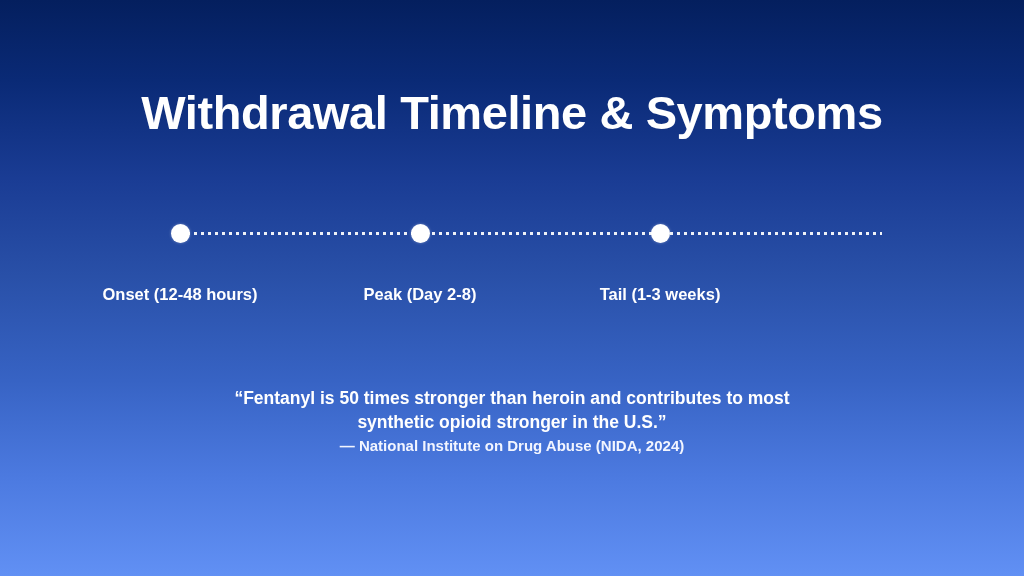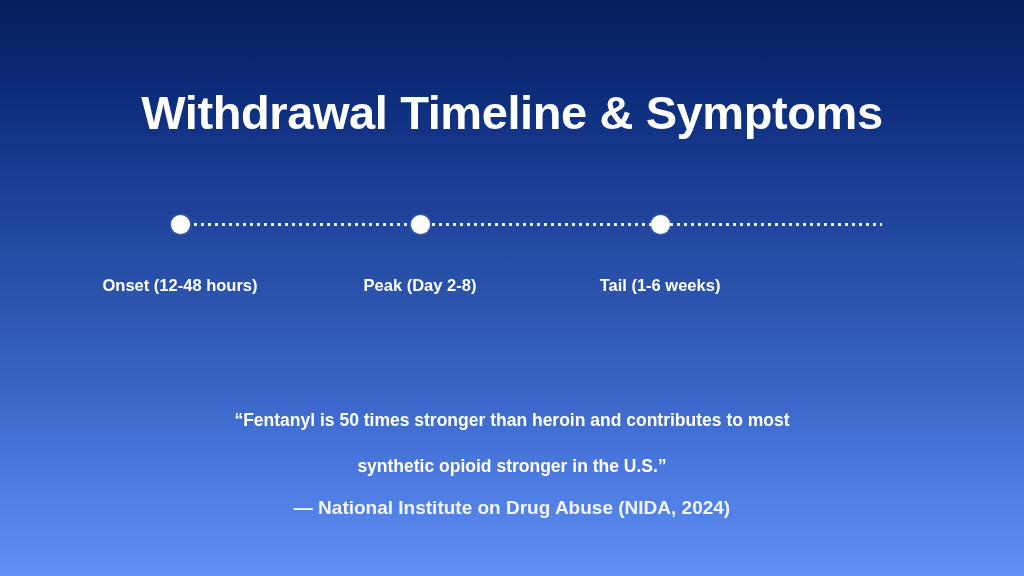--- a/index.html
+++ b/index.html
@@ -38,21 +38,21 @@
     font-weight: 900;
     letter-spacing: -0.4px;
     color: #ffffff;
     white-space: nowrap;
   }
 
   
   .timeline {
     position: absolute;
     left: 0;
-    top: 193px;
+    top: 202px;
     width: 1024px;
     height: 120px;
   }
   .timeline-track {
     position: absolute;
     left: 180px;
     top: 30px;
     width: 702px;
     height: 3px;
     background-image: linear-gradient(to right,
@@ -89,49 +89,47 @@
     top: 386px;
     width: 1024px;
     text-align: center;
   }
   .quote-line {
     font-size: 17.5px;
     line-height: 24px;
     font-weight: 700;
     color: #ffffff;
     white-space: nowrap;
-    margin-top: 22px;
   }
   .quote-attrib {
-    font-size: 19px;
+    font-size: 15px;
     line-height: 24px;
     font-weight: 700;
     color: #f2f5ff;
     white-space: nowrap;
-    margin-top: 18px;
   }
 </style>
 </head>
 <body>
 
 <div class="slide">
 
   <div class="title">Withdrawal Timeline &amp; Symptoms</div>
 
   <div class="timeline">
 
     <div class="timeline-track"></div>
 
     <div class="marker" style="left:180px;"></div>
     <div class="marker" style="left:420px;"></div>
     <div class="marker" style="left:660px;"></div>
 
     <div class="marker-label" style="left:180px;">Onset (12-48 hours)</div>
     <div class="marker-label" style="left:420px;">Peak (Day 2-8)</div>
-    <div class="marker-label" style="left:660px;">Tail (1-6 weeks)</div>
+    <div class="marker-label" style="left:660px;">Tail (1-3 weeks)</div>
 
   </div>
 
   <div class="quote-block">
     <div class="quote-line">“Fentanyl is 50 times stronger than heroin and contributes to most</div>
     <div class="quote-line">synthetic opioid stronger in the U.S.”</div>
     <div class="quote-attrib">— National Institute on Drug Abuse (NIDA, 2024)</div>
   </div>
 
 </div>

